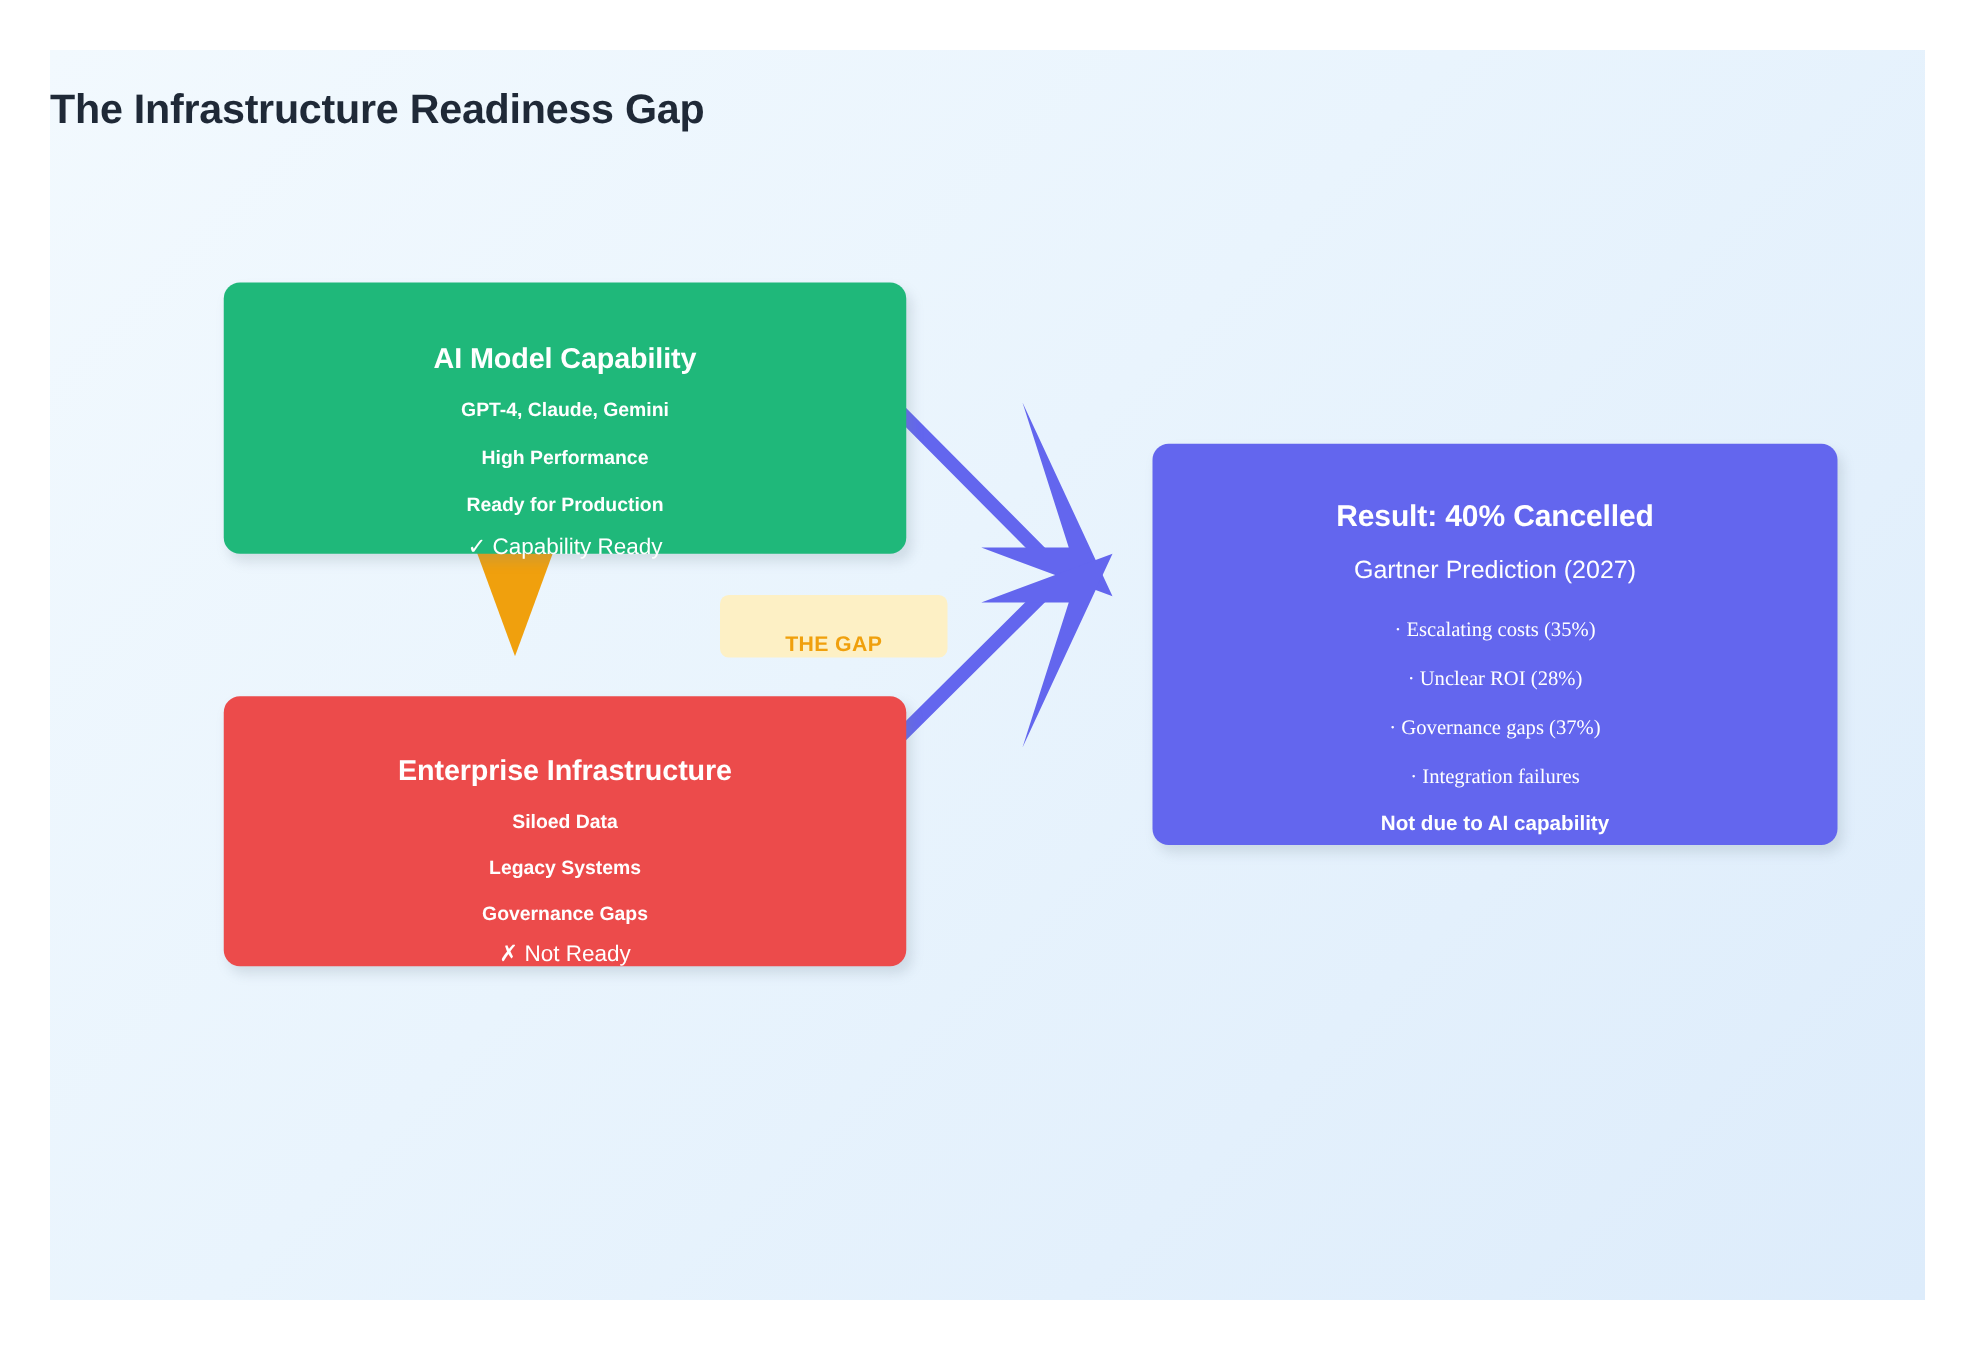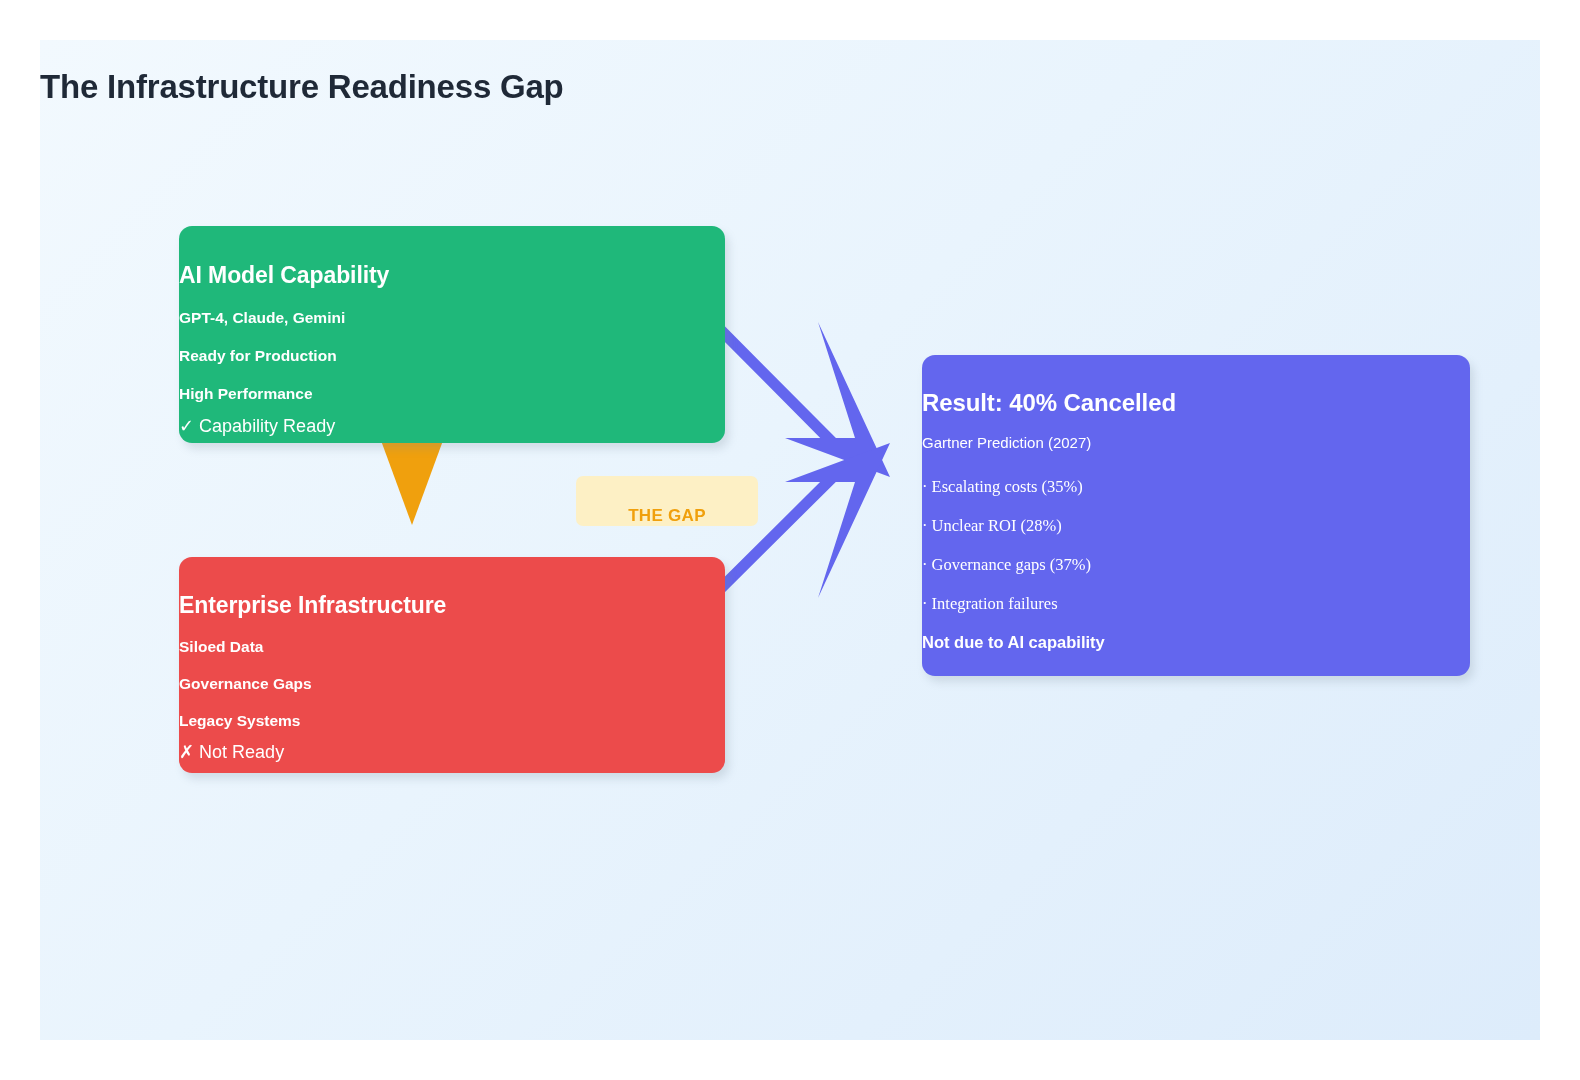--- a/index.html
+++ b/index.html
@@ -22,22 +22,22 @@
     font-size: 33px;
     font-weight: bold;
     color: #1f2937;
     letter-spacing: -0.2px;
   }
   .node {
     position: absolute;
     border-radius: 13px;
     box-shadow: 4px 6px 9px rgba(120,135,150,0.22);
     color: #ffffff;
-    text-align: left;
-    padding-top: 8px;
+    text-align: center;
+    padding-top: 19px;
   }
   .node-title {
     font-size: 23px;
     font-weight: bold;
     letter-spacing: -0.1px;
   }
   .node-line {
     font-size: 15.5px;
     font-weight: bold;
   }
@@ -63,21 +63,21 @@
   #node-infrastructure .node-title { margin-top: 27px; }
   #node-infrastructure .node-line { margin-top: 19px; }
   #node-infrastructure .node-status { margin-top: 11px; }
   
   #node-result {
     left: 882px; top: 315px;
     width: 548px; height: 321px;
     background: #6366ee;
   }
   #node-result .node-title { margin-top: 26px; font-size: 24px; }
-  #node-result .node-sub { margin-top: 17px; font-size: 15px; }
+  #node-result .node-sub { margin-top: 17px; font-size: 20px; }
   #node-result .bullets { margin-top: 26px; }
   #node-result .bullet { font-size: 16.5px; margin-bottom: 19px; font-family: Liberation Serif, serif; }
   #node-result .node-foot { font-size: 16.5px; font-weight: bold; }
 
   
   #gap-badge {
     position: absolute;
     left: 536px; top: 436px;
     width: 182px; height: 50px;
     background: #fdf0c5;
@@ -118,30 +118,30 @@
 
     <g>
       <line x1="644" y1="585" x2="800" y2="430" stroke="#6366ee" stroke-width="11" stroke-linecap="round"></line>
       <polygon points="745,442 815,442 778,558 850,403" fill="#6366ee"></polygon>
     </g>
   </svg>
 
   <div class="node" id="node-capability">
     <div class="node-title">AI Model Capability</div>
     <div class="node-line">GPT-4, Claude, Gemini</div>
+    <div class="node-line">High Performance</div>
     <div class="node-line">Ready for Production</div>
-    <div class="node-line">High Performance</div>
     <div class="node-status">✓ Capability Ready</div>
   </div>
 
   <div class="node" id="node-infrastructure">
     <div class="node-title">Enterprise Infrastructure</div>
     <div class="node-line">Siloed Data</div>
+    <div class="node-line">Legacy Systems</div>
     <div class="node-line">Governance Gaps</div>
-    <div class="node-line">Legacy Systems</div>
     <div class="node-status">✗  Not Ready</div>
   </div>
 
   <div class="node" id="node-result">
     <div class="node-title">Result: 40% Cancelled</div>
     <div class="node-sub">Gartner Prediction (2027)</div>
     <div class="bullets">
       <div class="bullet">· Escalating costs (35%)</div>
       <div class="bullet">· Unclear ROI (28%)</div>
       <div class="bullet">· Governance gaps (37%)</div>

